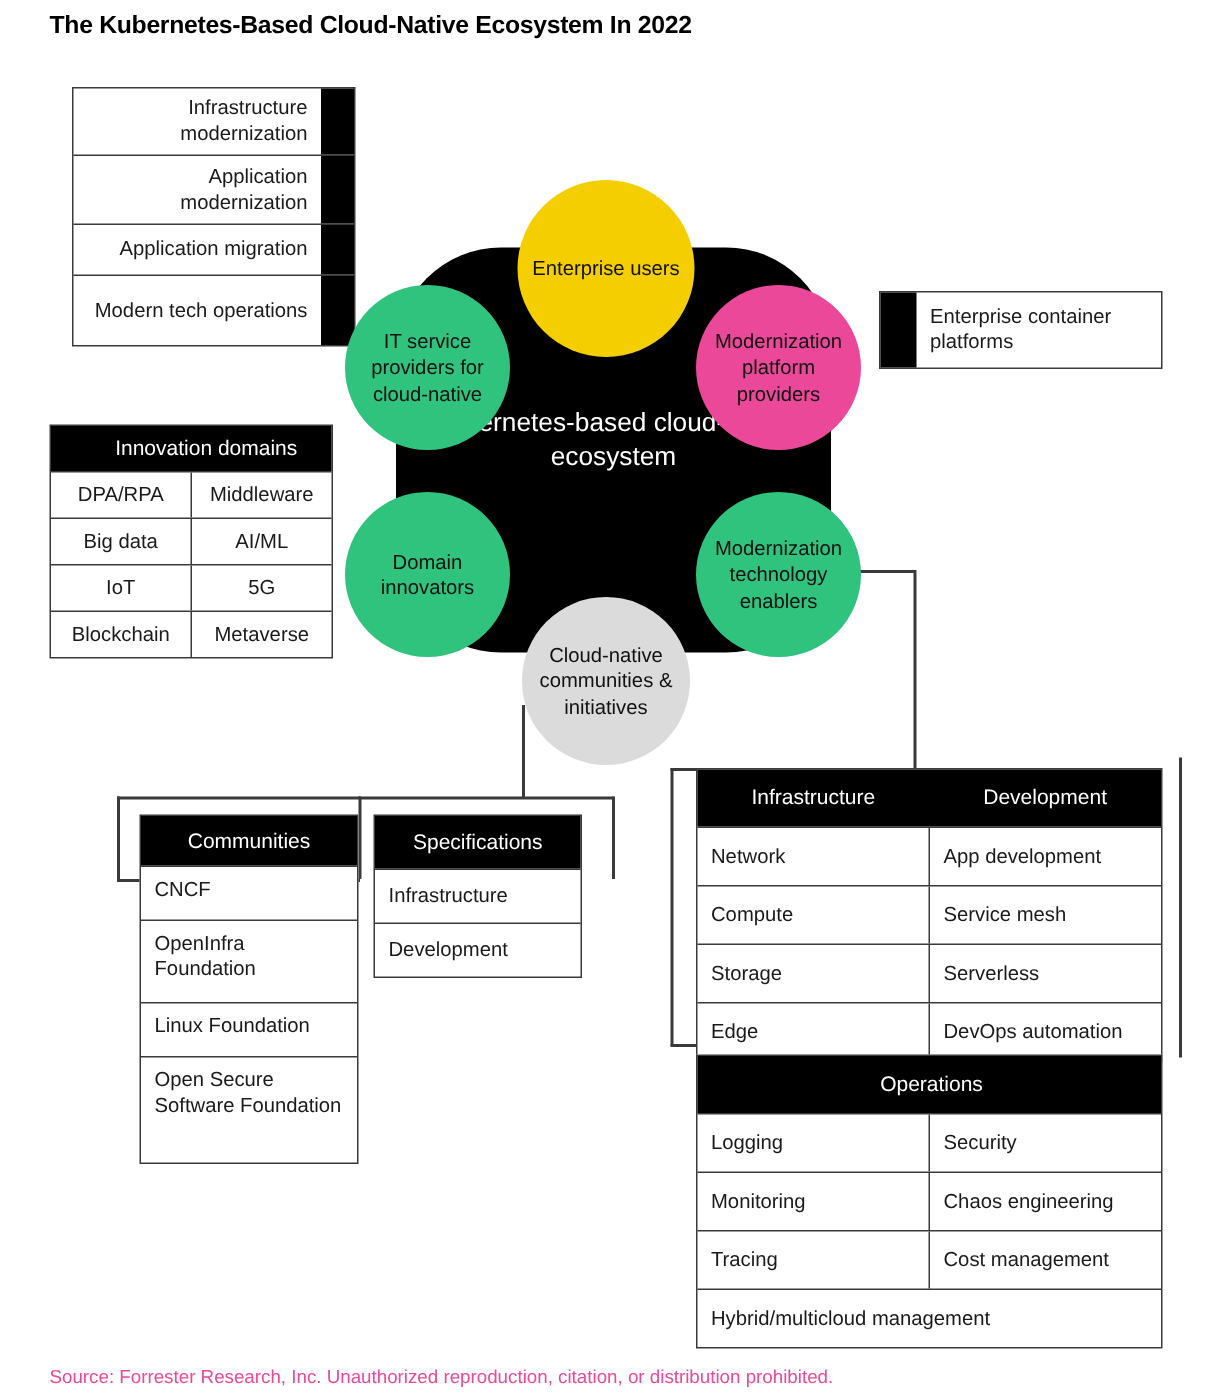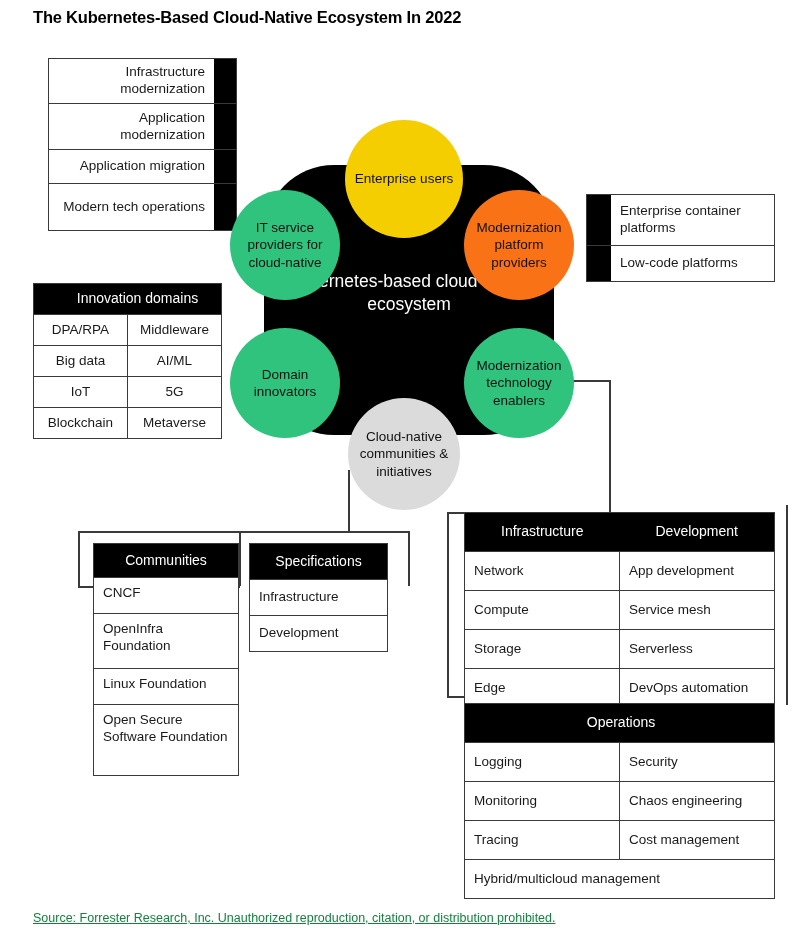--- a/index.html
+++ b/index.html
@@ -22,22 +22,21 @@
     font-weight: bold;
     letter-spacing: -0.2px;
     color: #000;
   }
 
   .source {
     position: absolute;
     left: 33px;
     top: 911px;
     font-size: 12.5px;
-    color: #15803d;
-    text-decoration: underline;
+    color: #ec4899;
   }
 
   
   .tbl {
     position: absolute;
     border: 1.5px solid #3a3a3a;
     background: #fff;
     border-collapse: collapse;
   }
   .tbl .row {
@@ -149,21 +148,21 @@
     justify-content: center;
     text-align: center;
     font-size: 13.5px;
     line-height: 1.28;
     color: #111;
     z-index: 6;
     padding: 4px;
   }
   #node-enterprise { left: 127px; top: 15px; width: 118px; height: 118px; background: #F5CE00; }
   #node-itservice  { left: 12px;  top: 85px; width: 110px; height: 110px; background: #2FC37E; }
-  #node-modplat    { left: 246px; top: 85px; width: 110px; height: 110px; background: #f97316; }
+  #node-modplat    { left: 246px; top: 85px; width: 110px; height: 110px; background: #ec4899; }
   #node-domain     { left: 12px;  top: 223px; width: 110px; height: 110px; background: #2FC37E; }
   #node-modtech    { left: 246px; top: 223px; width: 110px; height: 110px; background: #2FC37E; }
   #node-communities{ left: 130px; top: 293px; width: 112px; height: 112px; background: #DBDBDB; }
 
   
   .conn { position: absolute; background: #3a3a3a; }
   .conn-v { width: 1.6px; }
   .conn-h { height: 1.6px; }
 </style>
 </head>
@@ -209,24 +208,20 @@
   <div class="row">
     <div class="cell ctr">Blockchain</div>
     <div class="cell ctr vsep">Metaverse</div>
   </div>
 </div>
 
 <div class="tbl" id="tbl-platforms">
   <div class="row r1">
     <div class="blackbar bar-l"></div>
     <div class="cell">Enterprise container platforms</div>
-  </div>
-  <div class="row r2">
-    <div class="blackbar bar-l"></div>
-    <div class="cell">Low-code platforms</div>
   </div>
 </div>
 
 <div class="conn conn-v" style="left:348px; top:470px; height:62px;"></div>
 <div class="conn conn-h" style="left:239px; top:531px; width:170px;"></div>
 <div class="conn conn-v" style="left:239px; top:531px; height:55px;"></div>
 <div class="conn conn-v" style="left:408px; top:531px; height:55px;"></div>
 <div class="conn conn-h" style="left:78px; top:586px; width:162px;"></div>
 <div class="conn conn-v" style="left:78px; top:531px; height:56px;"></div>
 <div class="conn conn-h" style="left:78px; top:531px; width:162px;"></div>

